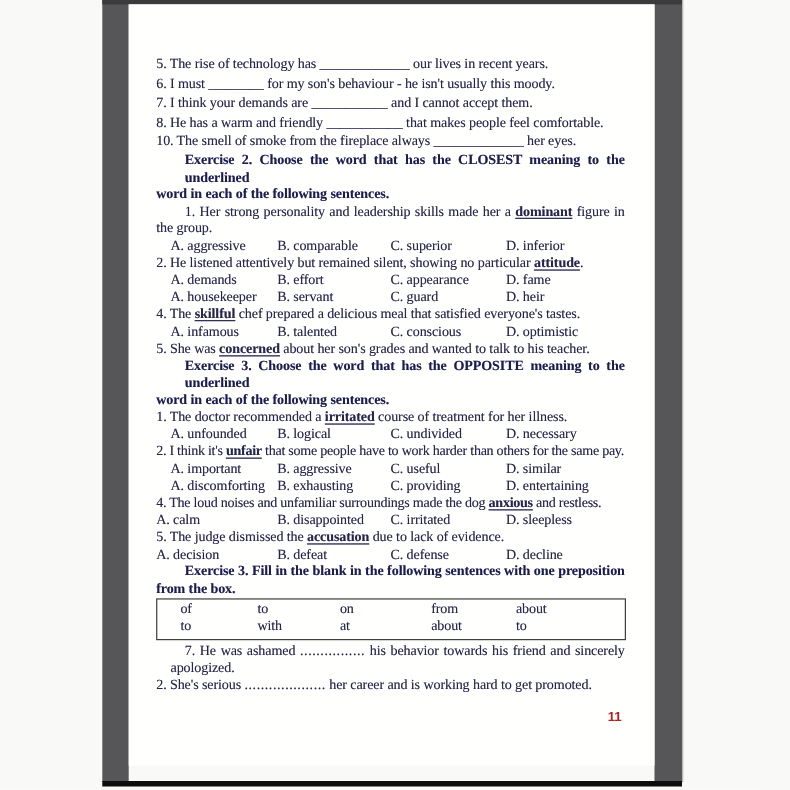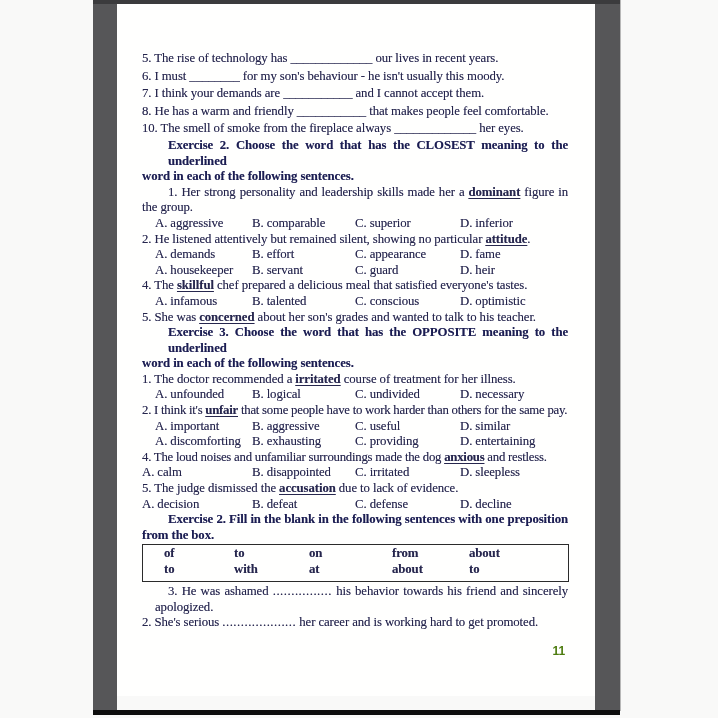--- a/index.html
+++ b/index.html
@@ -27,29 +27,29 @@
   .xhead{font-weight:bold;color:#1b1d52;}
   .jline{text-align:justify;text-align-last:justify;overflow:hidden;margin-left:26px;}
   .qline{white-space:nowrap;overflow:hidden;}
   .tight{letter-spacing:-0.25px;}
   .key{font-weight:bold;text-decoration:underline;text-underline-offset:2px;}
   .opts{display:grid;grid-template-columns:97px 103px 105px auto;padding-left:13px;}
   .opts.flush{grid-template-columns:110px 103px 105px auto;padding-left:0;}
   .opts span{white-space:nowrap;overflow:hidden;}
   .prep-box{
     border:1.5px solid #2b2b2b;width:427px;box-sizing:border-box;
-    margin:1px 0 2px 0;padding:1px 0 3px 0;font-weight:bold;
+    margin:1px 0 2px 0;padding:1px 0 3px 0;
   }
   .box-row{display:grid;grid-template-columns:70px 75px 83px 77px auto;padding-left:21px;line-height:15.8px;}
   .cont-line{padding-left:13px;}
   .dots{letter-spacing:0.5px;}
   .page-num{
     margin-top:13px;padding-right:3px;text-align:right;
     font-family:"Liberation Sans", sans-serif;font-weight:bold;
-    font-size:12px;color:#4d7c0f;text-shadow:none;
+    font-size:12px;color:#b91c1c;text-shadow:none;
   }
 </style>
 </head>
 <body>
 
 <div class="side-bar left-bar"></div>
 <div class="side-bar right-bar"></div>
 <div class="top-bar"></div>
 <div class="bottom-bar"></div>
 
@@ -141,41 +141,41 @@
       <div class="qline"><span>5. The judge dismissed the </span><span class="key">accusation</span><span> due to lack of evidence.</span></div>
       <div class="opts flush">
         <span>A. decision</span>
           <span>B. defeat</span>
           <span>C. defense</span>
           <span>D. decline</span>
       </div>
     </div>
 
     <div>
-      <div class="xhead jline">Exercise 2. Fill in the blank in the following sentences with one preposition</div>
+      <div class="xhead jline">Exercise 3. Fill in the blank in the following sentences with one preposition</div>
       <div class="xhead">from the box.</div>
 
       <div class="prep-box">
         <div class="box-row">
           <span>of</span>
             <span>to</span>
             <span>on</span>
             <span>from</span>
             <span>about</span>
         </div>
         <div class="box-row">
           <span>to</span>
             <span>with</span>
             <span>at</span>
             <span>about</span>
             <span>to</span>
         </div>
       </div>
 
-      <div class="jline"><span>3. He was ashamed </span><span class="dots">................</span><span> his behavior towards his friend and sincerely</span></div>
+      <div class="jline"><span>7. He was ashamed </span><span class="dots">................</span><span> his behavior towards his friend and sincerely</span></div>
       <div class="cont-line">apologized.</div>
 
       <div class="qline"><span>2. She's serious </span><span class="dots">....................</span><span> her career and is working hard to get promoted.</span></div>
     </div>
 
     <div class="page-num">11</div>
   </div>
 </div>
 
 </body></html>

